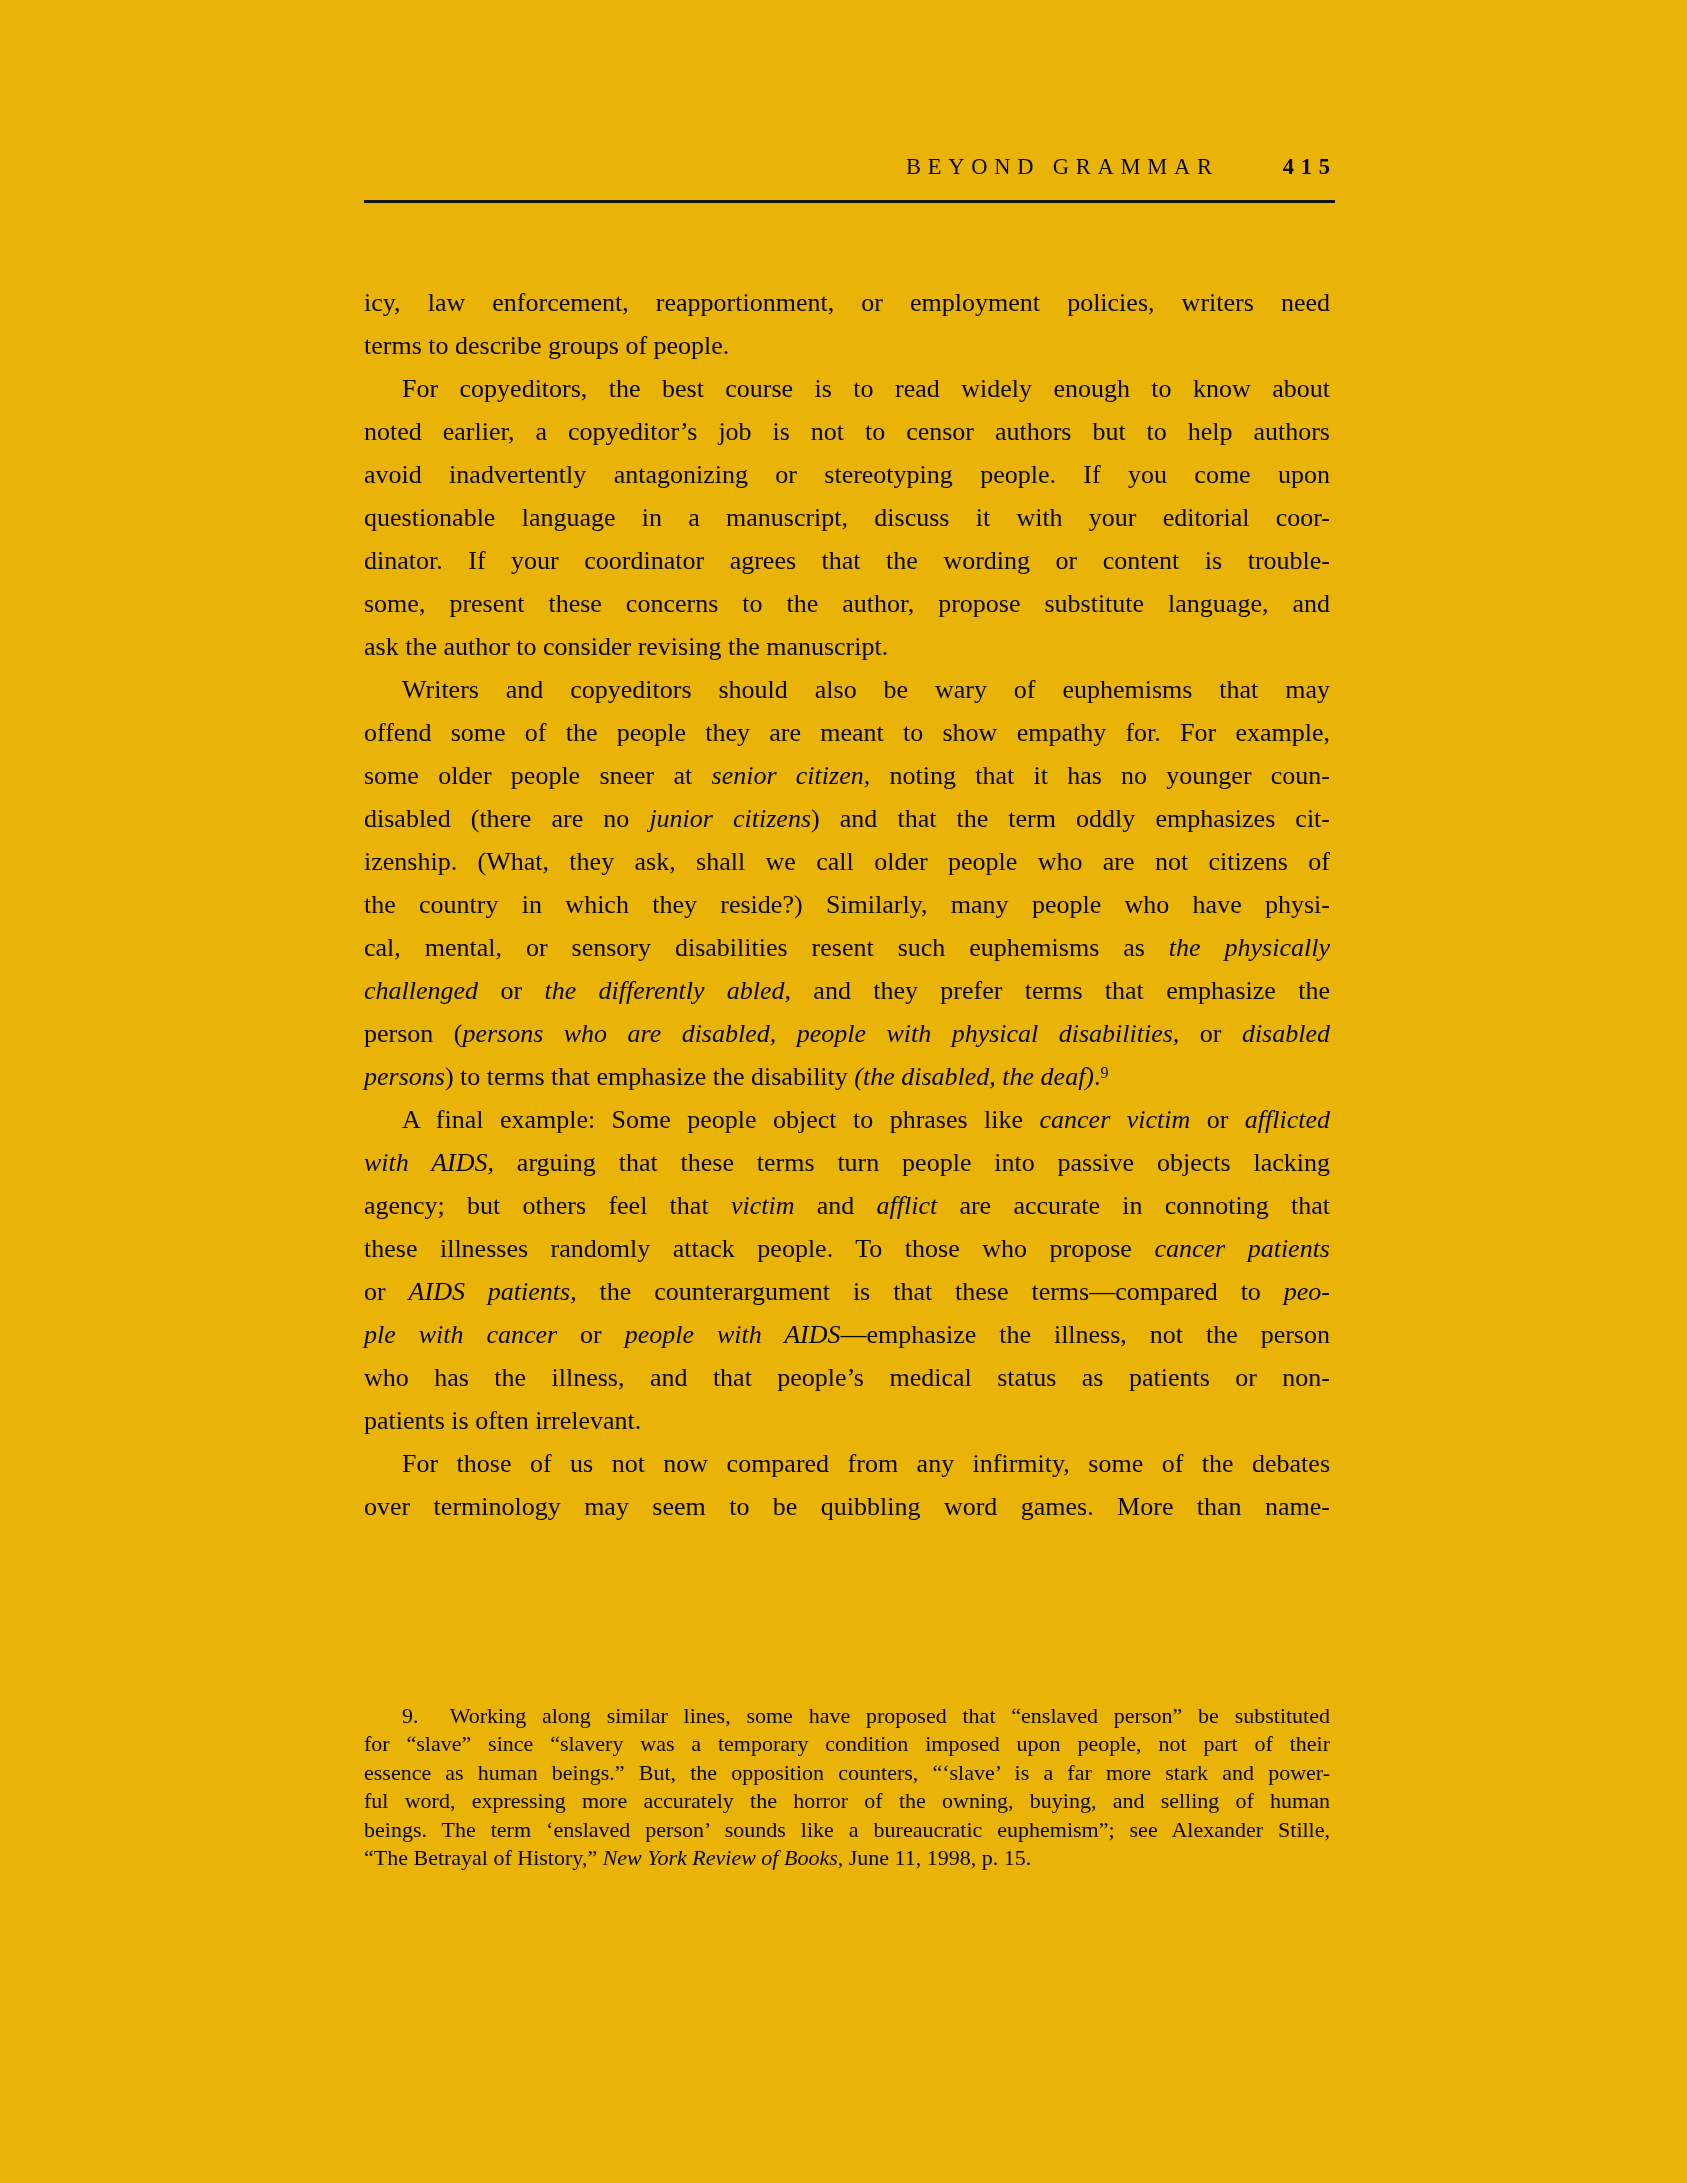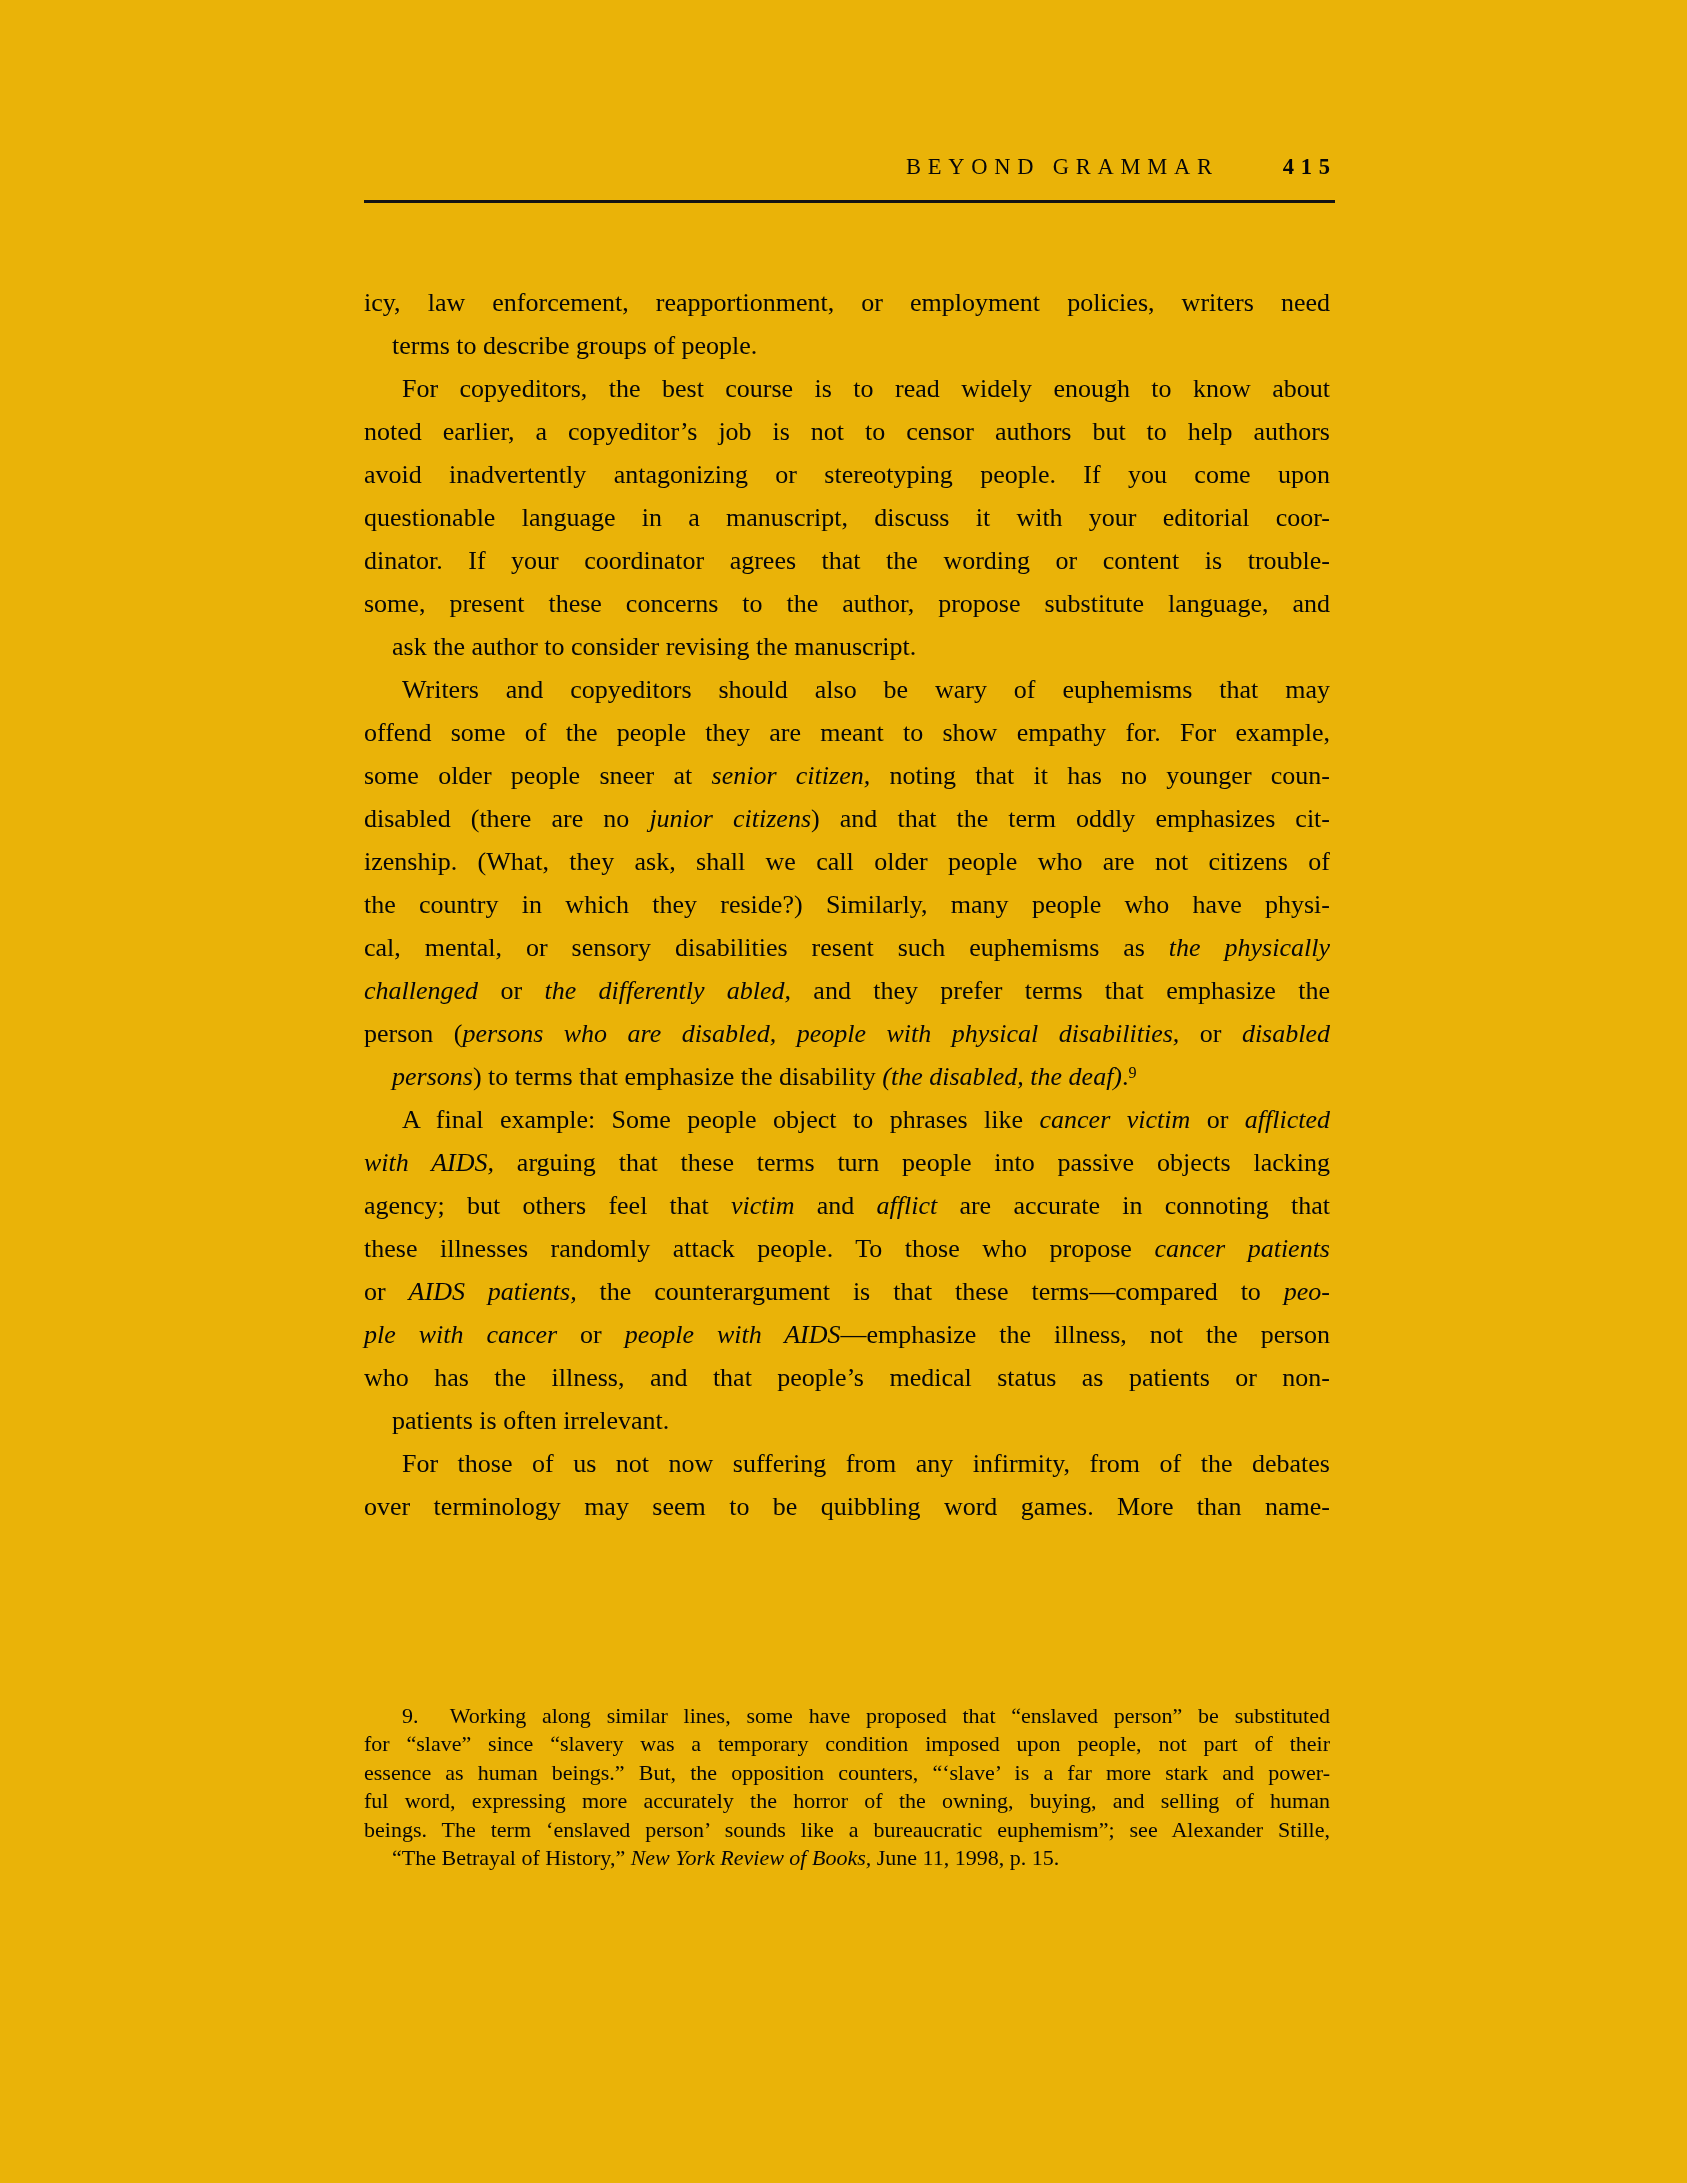--- a/index.html
+++ b/index.html
@@ -64,21 +64,20 @@
     font-size: 22px;
     line-height: 28.4px;
   }
   .paragraph { margin: 0; }
   .line {
     text-align: justify;
     text-align-last: justify;
   }
   .line.para-last {
     text-align-last: left;
-    margin-left: 28px;
   }
   .line.indent {
     text-indent: 38px;
   }
   .line i { font-style: italic; }
   sup.fnref {
     font-size: 0.62em;
     line-height: 0;
     vertical-align: 0.45em;
   }
@@ -125,21 +124,21 @@
         <div class="line indent"><span>A final example: Some people object to phrases like </span><i>cancer victim</i><span> or </span><i>afflicted</i></div>
         <div class="line"><i>with AIDS,</i><span> arguing that these terms turn people into passive objects lacking</span></div>
         <div class="line"><span>agency; but others feel that </span><i>victim</i><span> and </span><i>afflict</i><span> are accurate in connoting that</span></div>
         <div class="line"><span>these illnesses randomly attack people. To those who propose </span><i>cancer patients</i></div>
         <div class="line"><span>or </span><i>AIDS patients,</i><span> the counterargument is that these terms—compared to </span><i>peo-</i></div>
         <div class="line"><i>ple with cancer</i><span> or </span><i>people with AIDS</i><span>—emphasize the illness, not the person</span></div>
         <div class="line"><span>who has the illness, and that people’s medical status as patients or non-</span></div>
         <div class="line para-last"><span>patients is often irrelevant.</span></div>
       </div>
       <div class="paragraph">
-        <div class="line indent"><span>For those of us not now suffering from any infirmity, from of the debates</span></div>
+        <div class="line indent"><span>For those of us not now compared from any infirmity, some of the debates</span></div>
         <div class="line"><span>over terminology may seem to be quibbling word games. More than name-</span></div>
       </div>
     </main>
 
   <section class="footnote">
       <div class="line indent"><span>9.&nbsp; Working along similar lines, some have proposed that “enslaved person” be substituted</span></div>
       <div class="line"><span>for “slave” since “slavery was a temporary condition imposed upon people, not part of their</span></div>
       <div class="line"><span>essence as human beings.” But, the opposition counters, “‘slave’ is a far more stark and power-</span></div>
       <div class="line"><span>ful word, expressing more accurately the horror of the owning, buying, and selling of human</span></div>
       <div class="line"><span>beings. The term ‘enslaved person’ sounds like a bureaucratic euphemism”; see Alexander Stille,</span></div>

